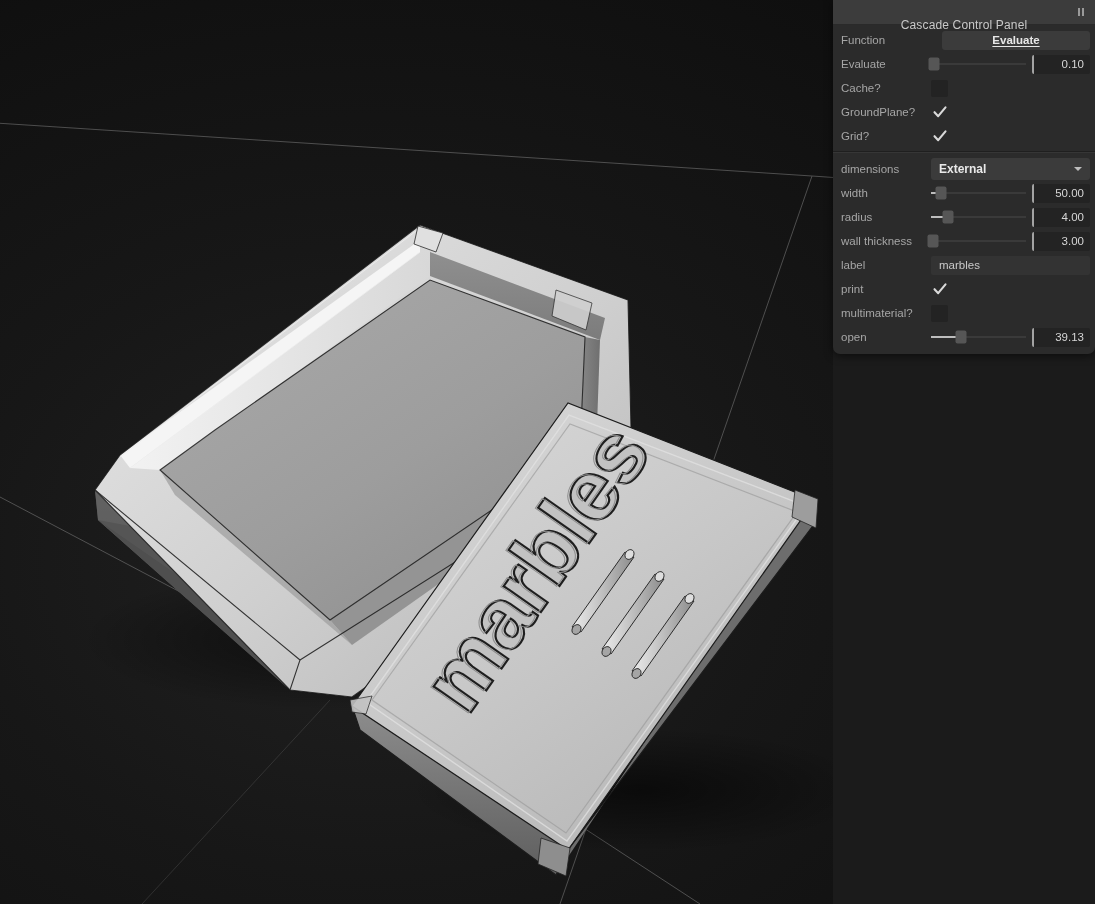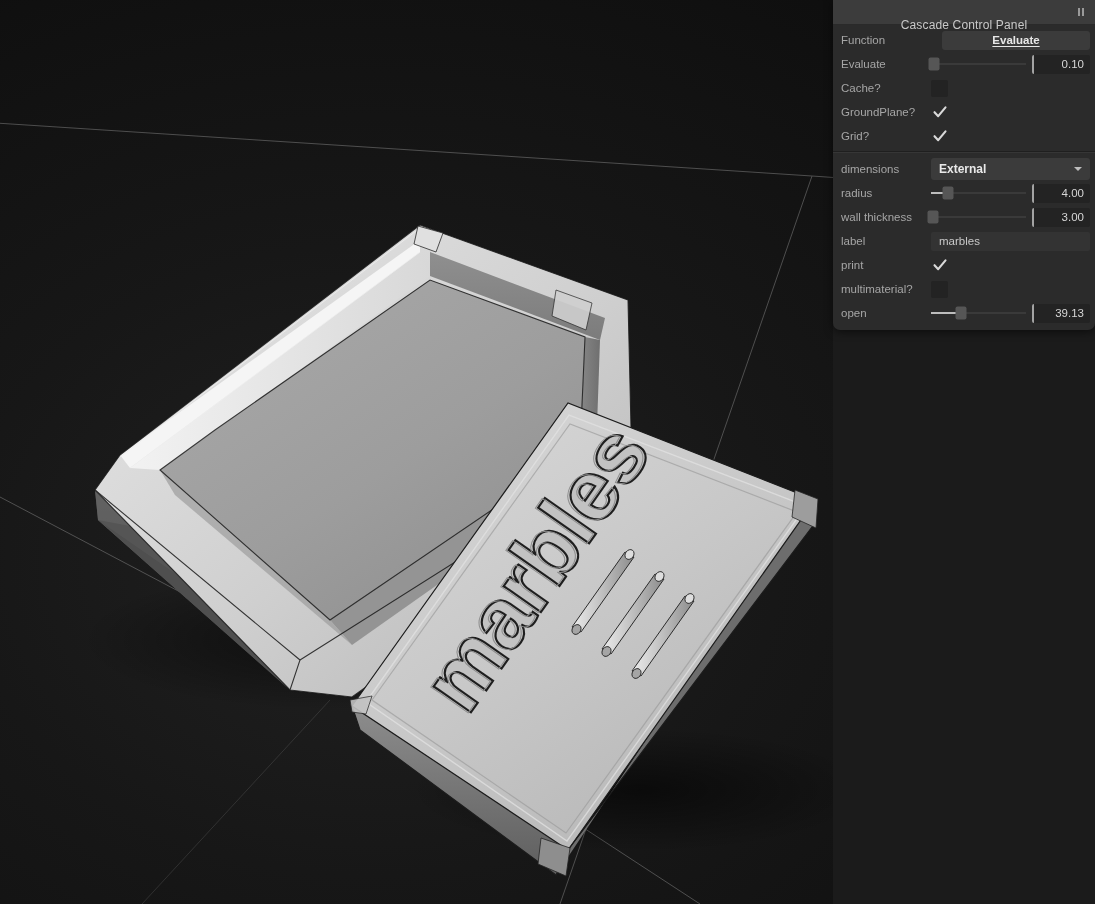--- a/index.html
+++ b/index.html
@@ -448,20 +448,31 @@
         <div class="row">
           <div class="lbl">dimensions</div>
           <div class="ctl">
             <div class="select">
               <span>External</span>
               <span class="caret"></span>
             </div>
           </div>
         </div>
         <div class="row">
+          <div class="lbl">width</div>
+          <div class="ctl">
+            <div class="slider-wrap">
+              <div class="slider-track"></div>
+              <div class="slider-fill" style="width:8%"></div>
+              <div class="slider-handle" style="left:10%"></div>
+            </div>
+            <div class="numfield">50.00</div>
+          </div>
+        </div>
+        <div class="row">
           <div class="lbl">radius</div>
           <div class="ctl">
             <div class="slider-wrap">
               <div class="slider-track"></div>
               <div class="slider-fill" style="width:16%"></div>
               <div class="slider-handle" style="left:18%"></div>
             </div>
             <div class="numfield">4.00</div>
           </div>
         </div>

